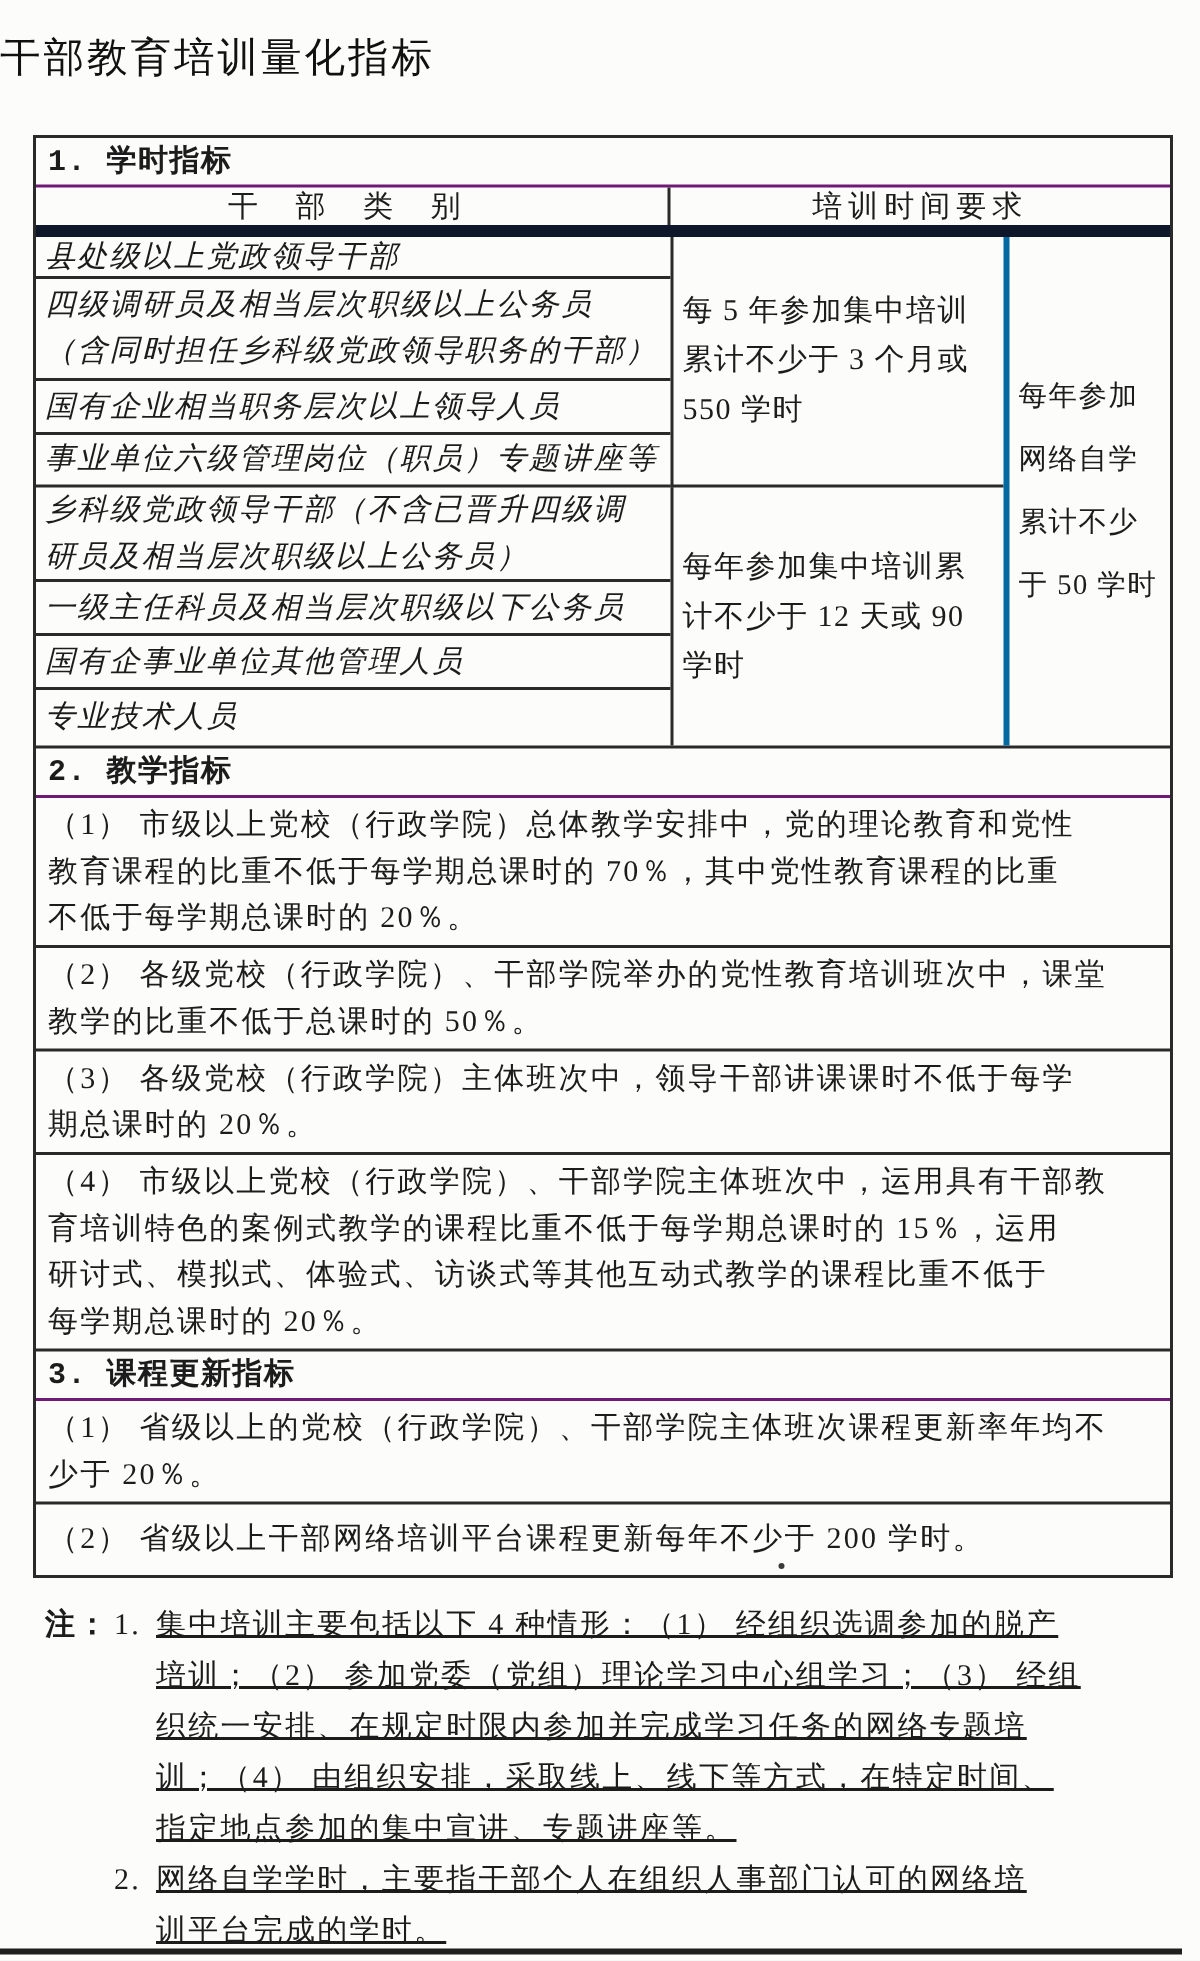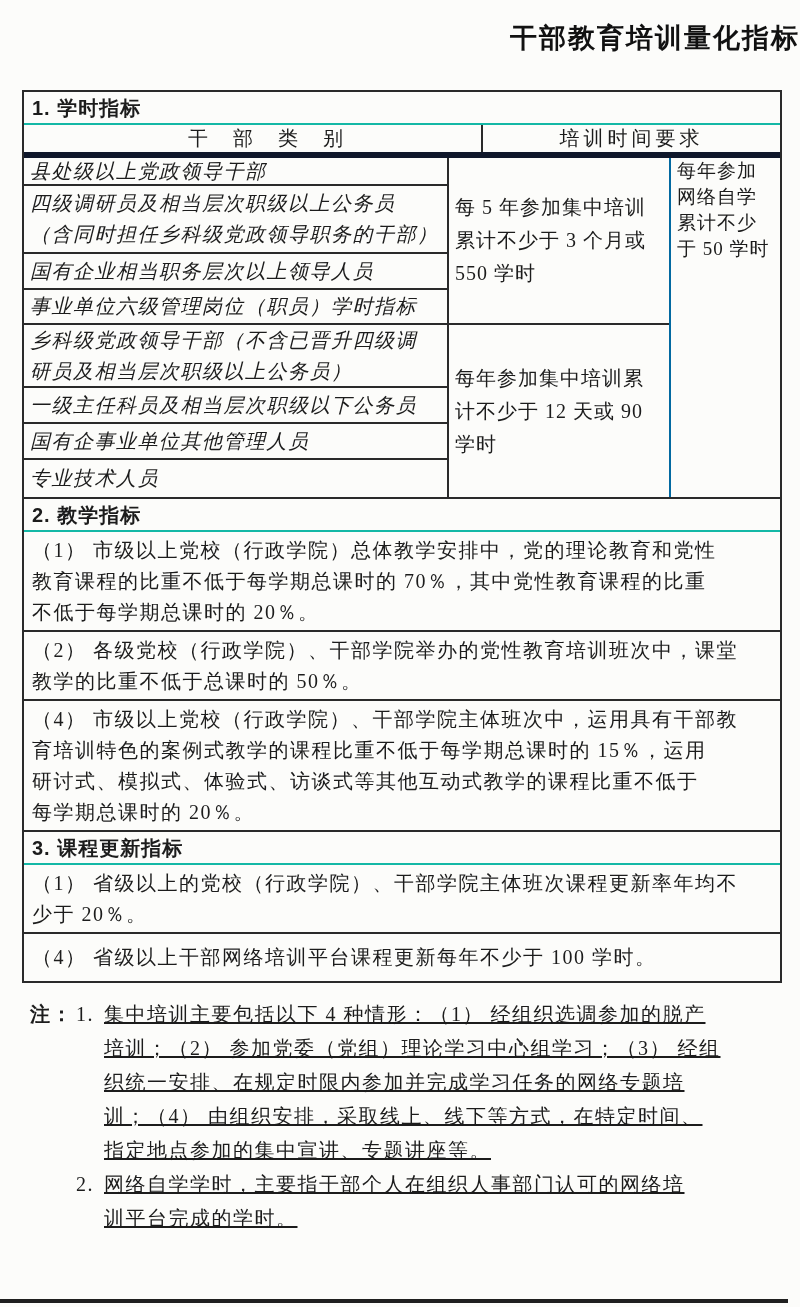--- a/index.html
+++ b/index.html
@@ -8,52 +8,51 @@
     position:relative;
     width:800px;height:1307px;
     margin:0 auto;
     background:#fcfcfa;
     overflow:hidden;
     color:#1c1c1c;
     font-family:"Liberation Serif", serif;
   }
   .doc-title{
     margin:20px 0 0 0;
-    text-align:right;
+    text-align:left;
     font-family:"Liberation Sans", sans-serif;
-    font-weight:bold;
+    font-weight:normal;
     font-size:27px;
     letter-spacing:2px;
     color:#111;
   }
   
   .qtable{
     margin:34px 22px 0 22px;
     width:756px;
     border:2px solid #2a2a2a;
     box-sizing:content-box;
   }
   .sec-header{
     height:33px;
     line-height:33px;
-    border-bottom:2px solid #14b8a6;
-    font-family:Liberation Sans, sans-serif;
+    border-bottom:2px solid #701a75;
+    font-family:Liberation Mono, monospace;
     font-weight:bold;
     font-size:20px;
     padding-left:8px;
     letter-spacing:1px;
     box-sizing:border-box;
   }
   .colheader-row{
     display:flex;
     height:33px;
-    border-bottom:6px solid #0f172a;
-    box-sizing:border-box;
-    font-size:20px;
-    padding-left:36px;
+    border-bottom:8px solid #0f172a;
+    box-sizing:border-box;
+    font-size:20px;
   }
   .colheader-row .cat-h{
     width:423px;
     border-right:2px solid #2a2a2a;
     box-sizing:border-box;
     display:flex;align-items:center;justify-content:center;
     letter-spacing:10px;
   }
   .colheader-row .req-h{
     flex:1;
@@ -83,25 +82,25 @@
     border-left:2px solid #2a2a2a;
     box-sizing:border-box;
     padding:0 4px 0 6px;
     line-height:33px;
     letter-spacing:1px;
   }
   .req-a{grid-column:2;grid-row:1/5;border-bottom:2px solid #2a2a2a;}
   .req-b{grid-column:2;grid-row:5/9;}
   .online-cell{
     grid-column:3;grid-row:1/9;
-    display:flex;
-    border-left:2px solid #0369a1;
+    display:flex;align-items:center;
+    border-left:4px solid #0369a1;
     box-sizing:border-box;
     padding:0 2px 0 6px;
-    line-height:26px;
+    line-height:42px;
     font-size:19px;
     letter-spacing:1px;
   }
   .item{
     border-bottom:2px solid #2a2a2a;
     box-sizing:border-box;
     font-size:20px;
     line-height:31px;
     padding:3px 8px 2px 8px;
     letter-spacing:1.5px;
@@ -152,21 +151,21 @@
       <div class="cat" style="grid-row:1">
           <div>县处级以上党政领导干部</div>
         </div>
       <div class="cat" style="grid-row:2">
           <div>四级调研员及相当层次职级以上公务员<br>（含同时担任乡科级党政领导职务的干部）</div>
         </div>
       <div class="cat" style="grid-row:3">
           <div>国有企业相当职务层次以上领导人员</div>
         </div>
       <div class="cat" style="grid-row:4">
-          <div>事业单位六级管理岗位（职员）学时指标</div>
+          <div>事业单位六级管理岗位（职员）专题讲座等</div>
         </div>
       <div class="cat" style="grid-row:5">
           <div>乡科级党政领导干部（不含已晋升四级调<br>研员及相当层次职级以上公务员）</div>
         </div>
       <div class="cat" style="grid-row:6">
           <div>一级主任科员及相当层次职级以下公务员</div>
         </div>
       <div class="cat" style="grid-row:7">
           <div>国有企事业单位其他管理人员</div>
         </div>
@@ -187,29 +186,32 @@
     </div>
 
     <div class="sec-header">2. 教学指标</div>
     <div class="item">
         <div>（1） 市级以上党校（行政学院）总体教学安排中，党的理论教育和党性<br>教育课程的比重不低于每学期总课时的 70％，其中党性教育课程的比重<br>不低于每学期总课时的 20％。</div>
       </div>
     <div class="item">
         <div>（2） 各级党校（行政学院）、干部学院举办的党性教育培训班次中，课堂<br>教学的比重不低于总课时的 50％。</div>
       </div>
     <div class="item">
+        <div>（3） 各级党校（行政学院）主体班次中，领导干部讲课课时不低于每学<br>期总课时的 20％。</div>
+      </div>
+    <div class="item">
         <div>（4） 市级以上党校（行政学院）、干部学院主体班次中，运用具有干部教<br>育培训特色的案例式教学的课程比重不低于每学期总课时的 15％，运用<br>研讨式、模拟式、体验式、访谈式等其他互动式教学的课程比重不低于<br>每学期总课时的 20％。</div>
       </div>
 
     <div class="sec-header">3. 课程更新指标</div>
     <div class="item">
         <div>（1） 省级以上的党校（行政学院）、干部学院主体班次课程更新率年均不<br>少于 20％。</div>
       </div>
     <div class="item tall-pad last">
-        <div>（4） 省级以上干部网络培训平台课程更新每年不少于 100 学时。</div>
+        <div>（2） 省级以上干部网络培训平台课程更新每年不少于 200 学时。</div>
       </div>
 
   </div>
 
   <div class="notes">
     <div class="note-row">
       <span class="note-label">注：</span>
       <span class="note-num">1.</span>
       <span class="note-text">
           <div>集中培训主要包括以下 4 种情形：（1） 经组织选调参加的脱产<br>培训；（2） 参加党委（党组）理论学习中心组学习；（3） 经组<br>织统一安排、在规定时限内参加并完成学习任务的网络专题培<br>训；（4） 由组织安排，采取线上、线下等方式，在特定时间、<br>指定地点参加的集中宣讲、专题讲座等。</div>

